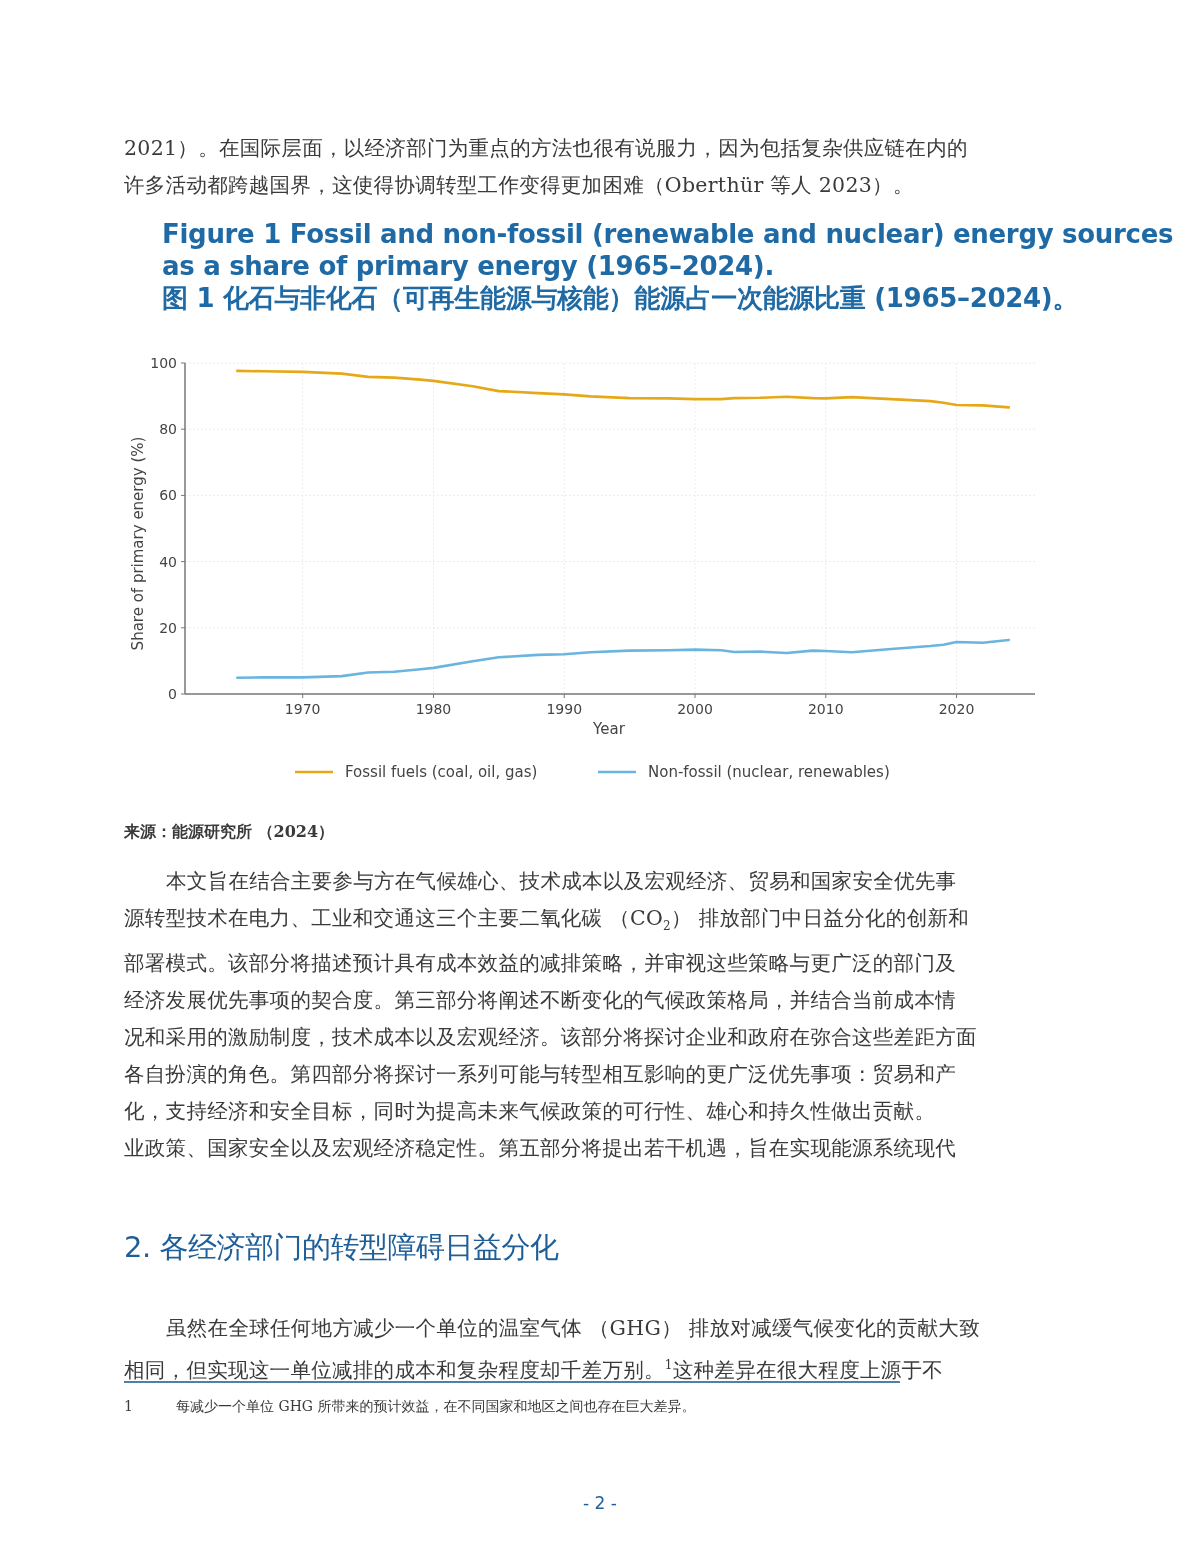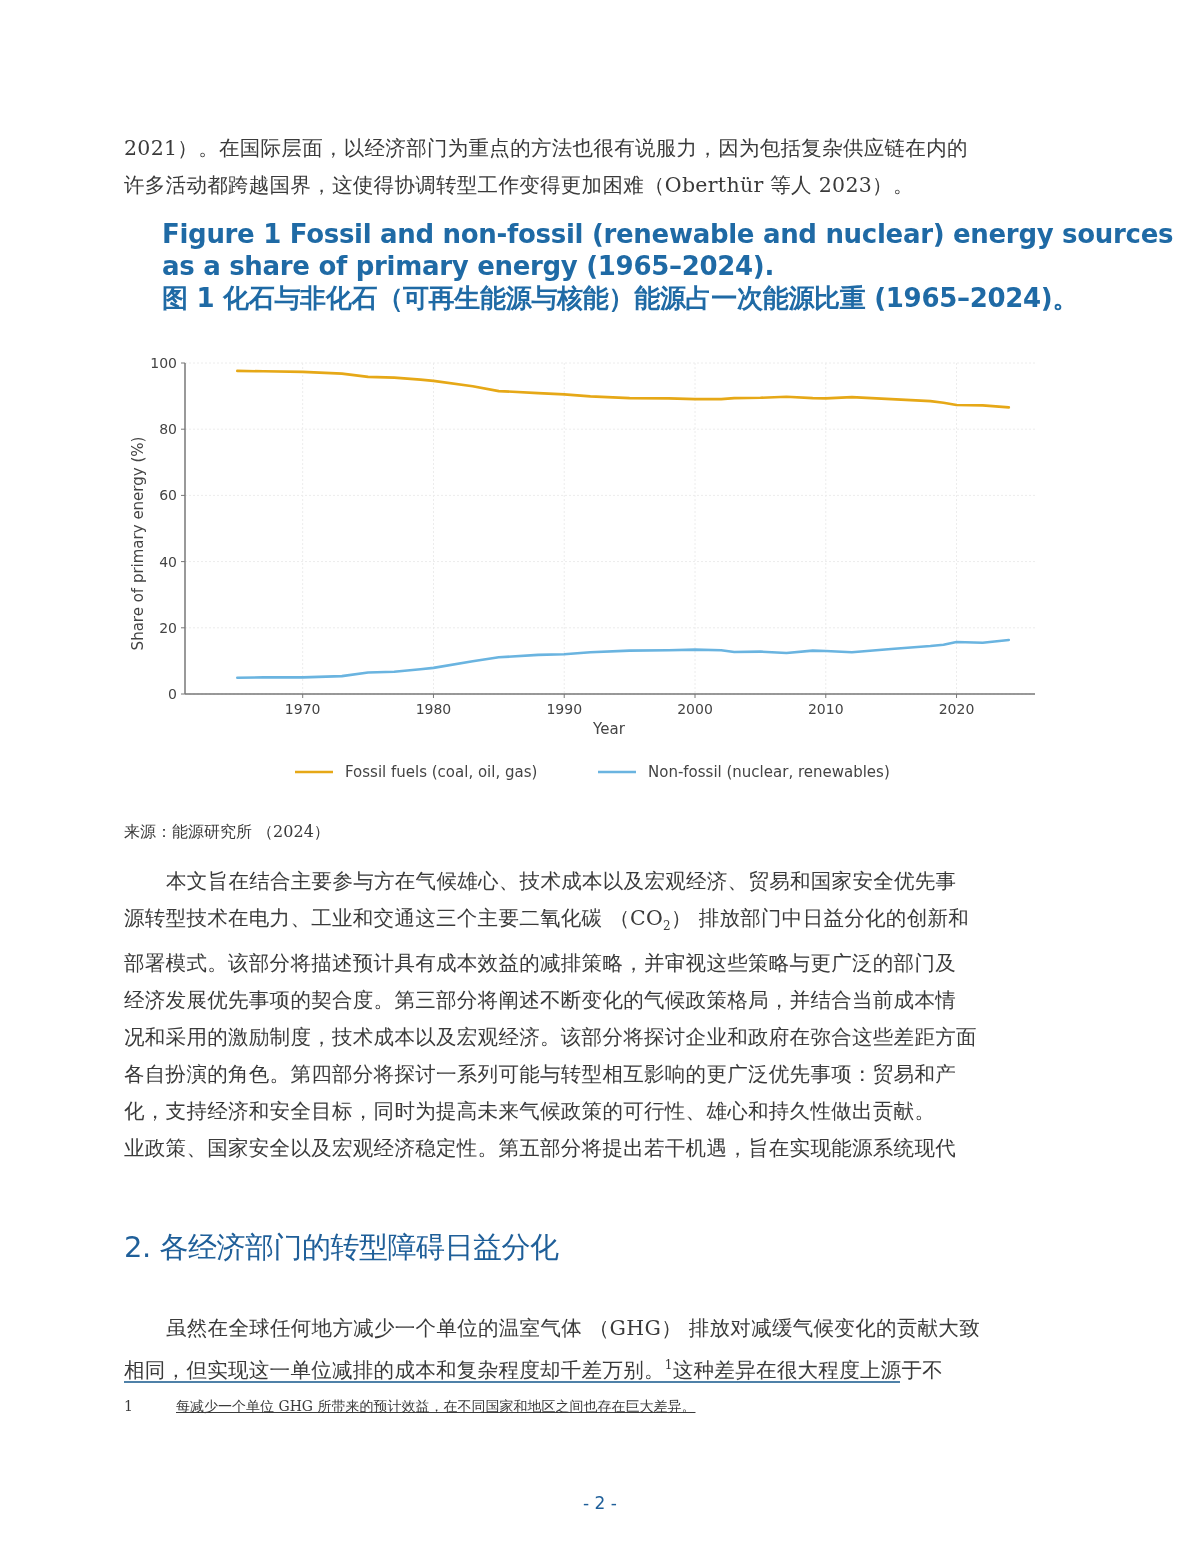--- a/index.html
+++ b/index.html
@@ -6,27 +6,27 @@
   body { width: 1200px; height: 1555px; position: relative; overflow: hidden;
          font-family: "DejaVu Serif", "Liberation Serif", serif; color: #333333; }
   .page { position: absolute; left: 0; top: 0; width: 1200px; height: 1555px; }
   .body-text { position: absolute; left: 124px; width: 930px; font-size: 20.5px; line-height: 37px; color: #3a3a3a; letter-spacing: 0.3px; }
   .fig-title { position: absolute; left: 124px; top: 218px; width: 940px;
                font-family: "DejaVu Sans", "Liberation Sans", sans-serif; color: #1f6aa5;
                font-size: 26px; line-height: 32px; font-weight: 600; letter-spacing: -0.3px; margin-left: 38px; }
   .fig-title .line { display: block; white-space: nowrap; }
   .chart { position: absolute; left: 120px; top: 345px; width: 940px; height: 460px; }
   .chart svg { display: block; }
-  .source { position: absolute; left: 124px; top: 822px; font-size: 16px; color: #3a3a3a; }
+  .source { position: absolute; left: 124px; top: 822px; font-size: 16px; color: #3a3a3a; font-weight: bold; }
   .para { text-indent: 42px; }
   .section-heading { position: absolute; left: 124px; top: 1228px;
                      font-family: "DejaVu Sans", "Liberation Sans", sans-serif;
                      font-size: 29px; font-weight: normal; color: #1f5f99; letter-spacing: -0.5px; }
   .footnote-rule { position: absolute; left: 124px; top: 1381px; width: 776px; height: 2px; background: #4f81a8; }
-  .footnote { position: absolute; left: 124px; top: 1398px; font-size: 14px; color: #3a3a3a; text-decoration: underline; }
+  .footnote { position: absolute; left: 124px; top: 1398px; font-size: 14px; color: #3a3a3a; }
   .footnote .num { display: inline-block; width: 52px; }
   .page-number { position: absolute; left: 0; width: 1200px; top: 1493px; text-align: center;
                  font-family: "DejaVu Sans", "Liberation Sans", sans-serif; font-size: 17px; color: #1f5f99; }
   sub { font-size: 12px; }
   sup { font-size: 12px; }
   .legend-text { font-family: "DejaVu Sans", "Liberation Sans", sans-serif; font-size: 15px; fill: #444444; }
   .tick-text { font-family: "DejaVu Sans", "Liberation Sans", sans-serif; font-size: 14px; fill: #444444; }
   .axis-label { font-family: "DejaVu Sans", "Liberation Sans", sans-serif; font-size: 15px; fill: #444444; }
 </style>
 </head>

